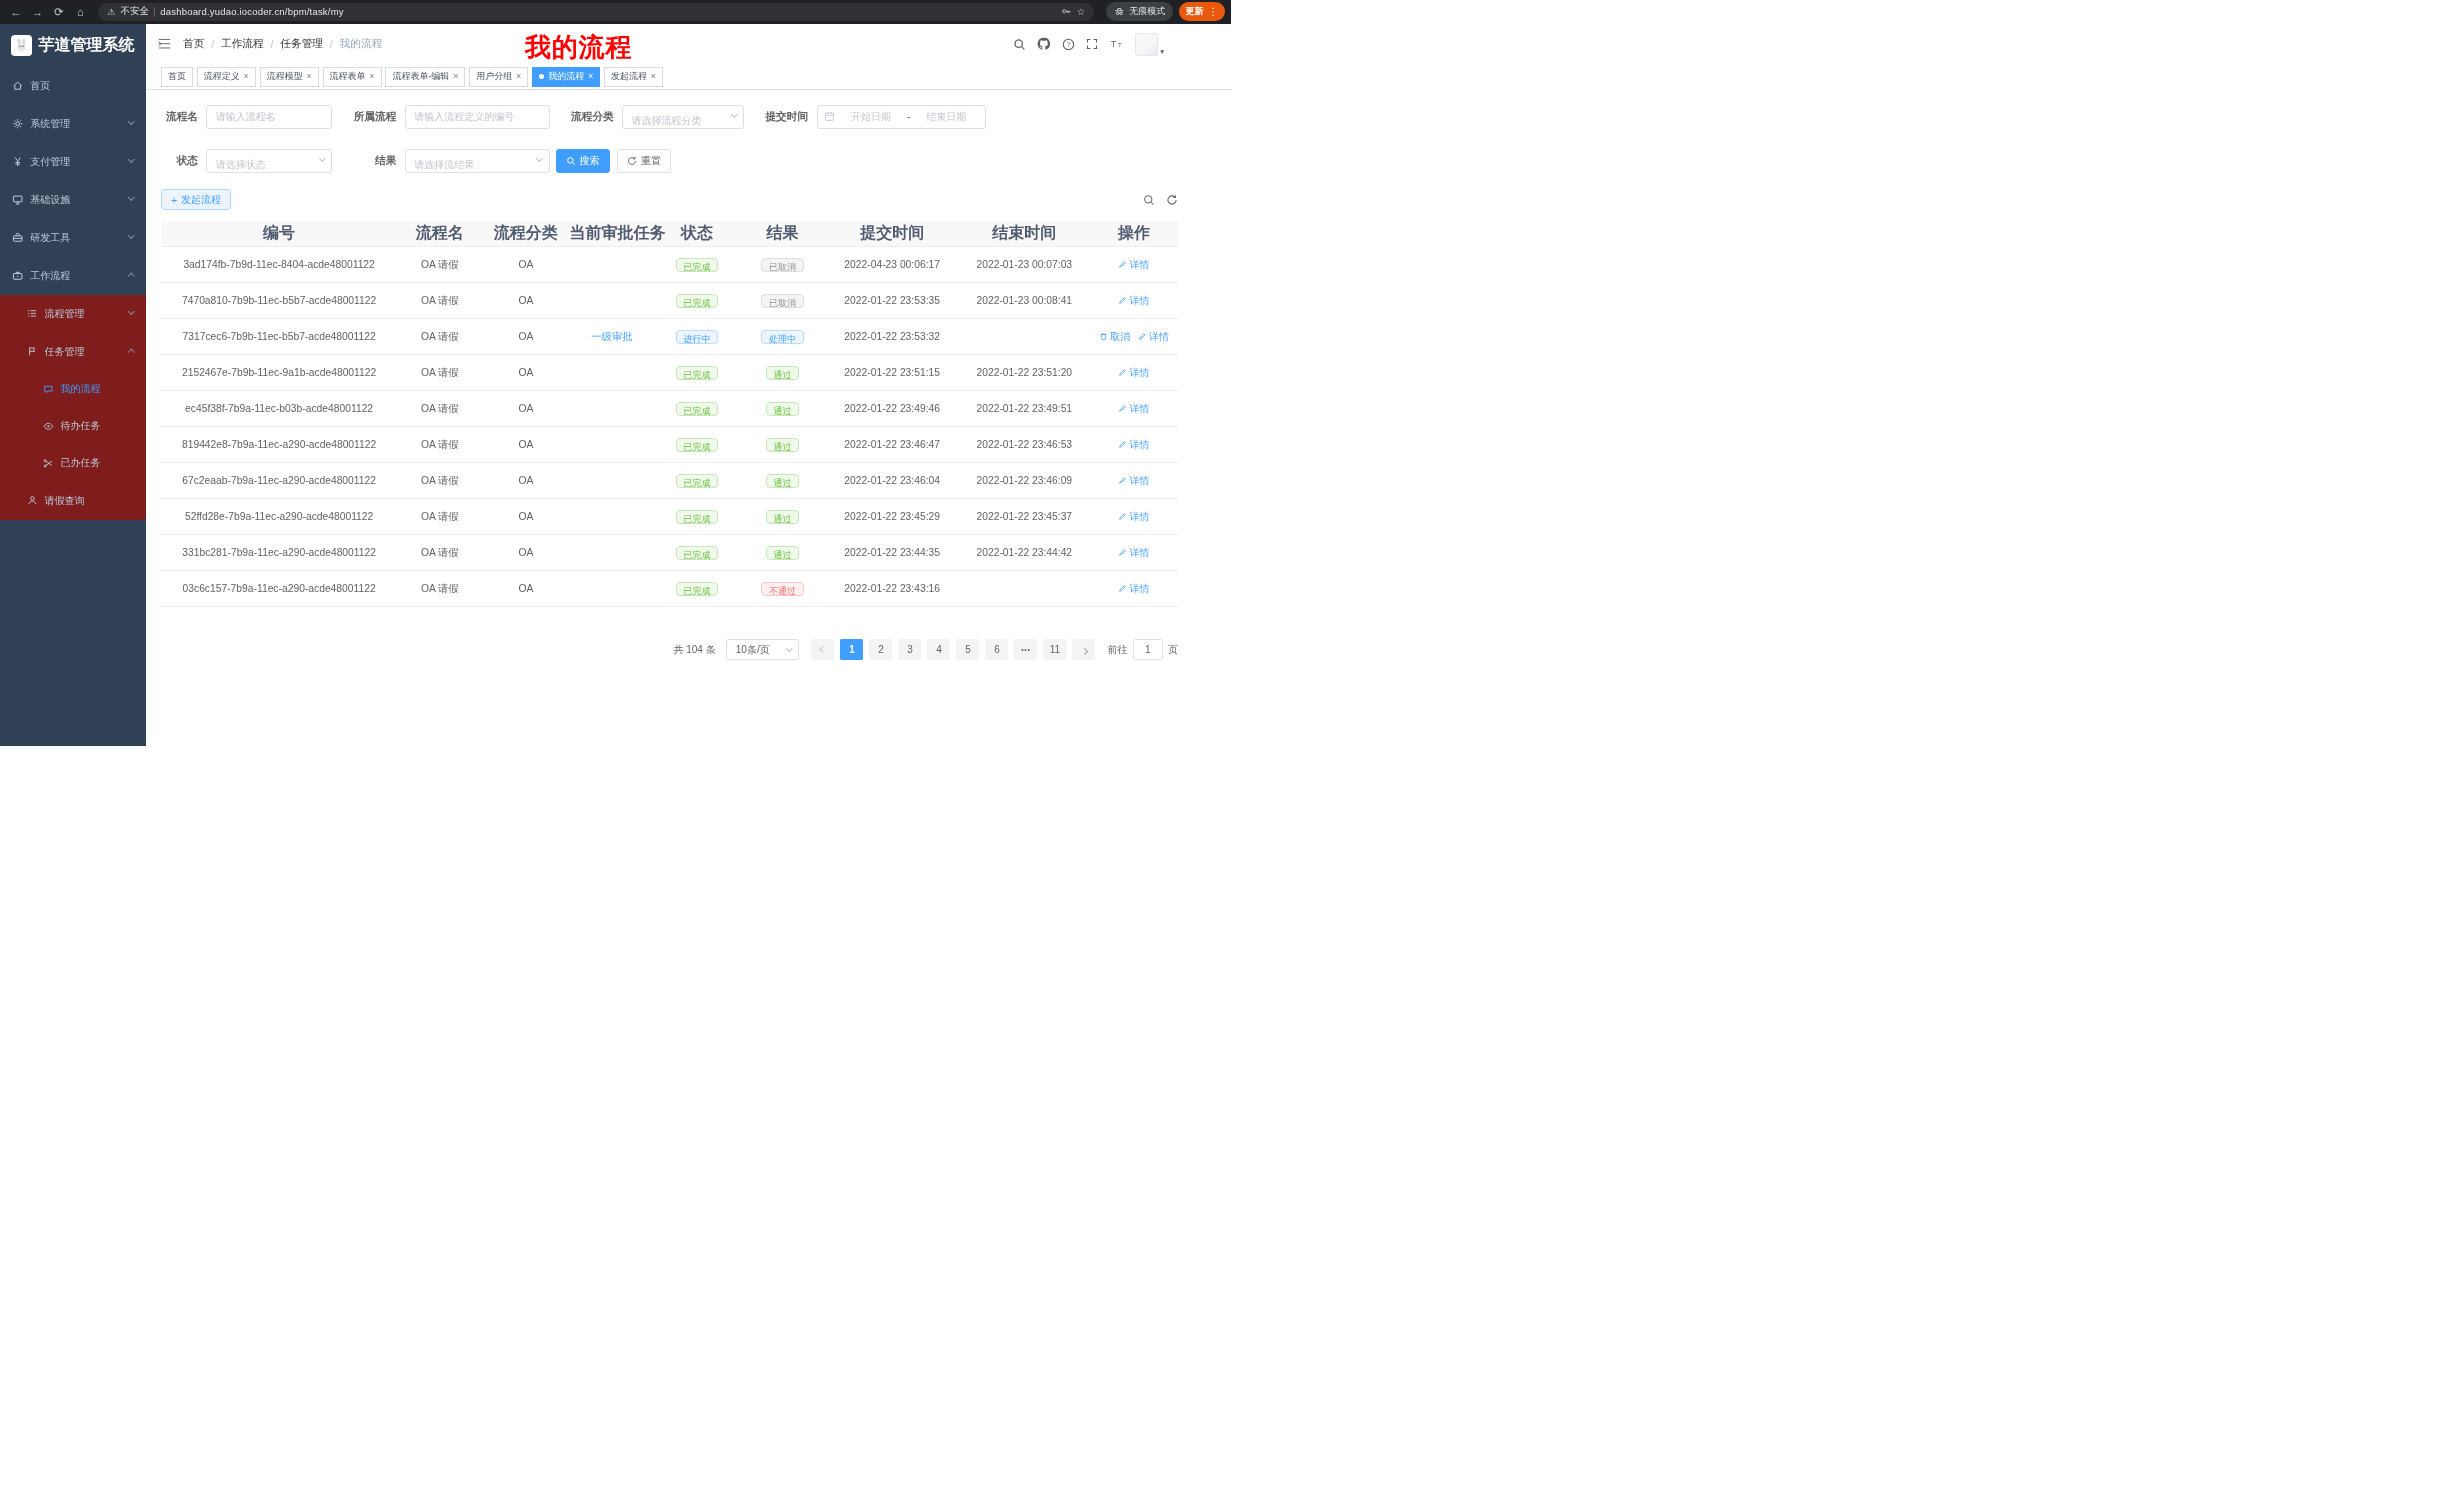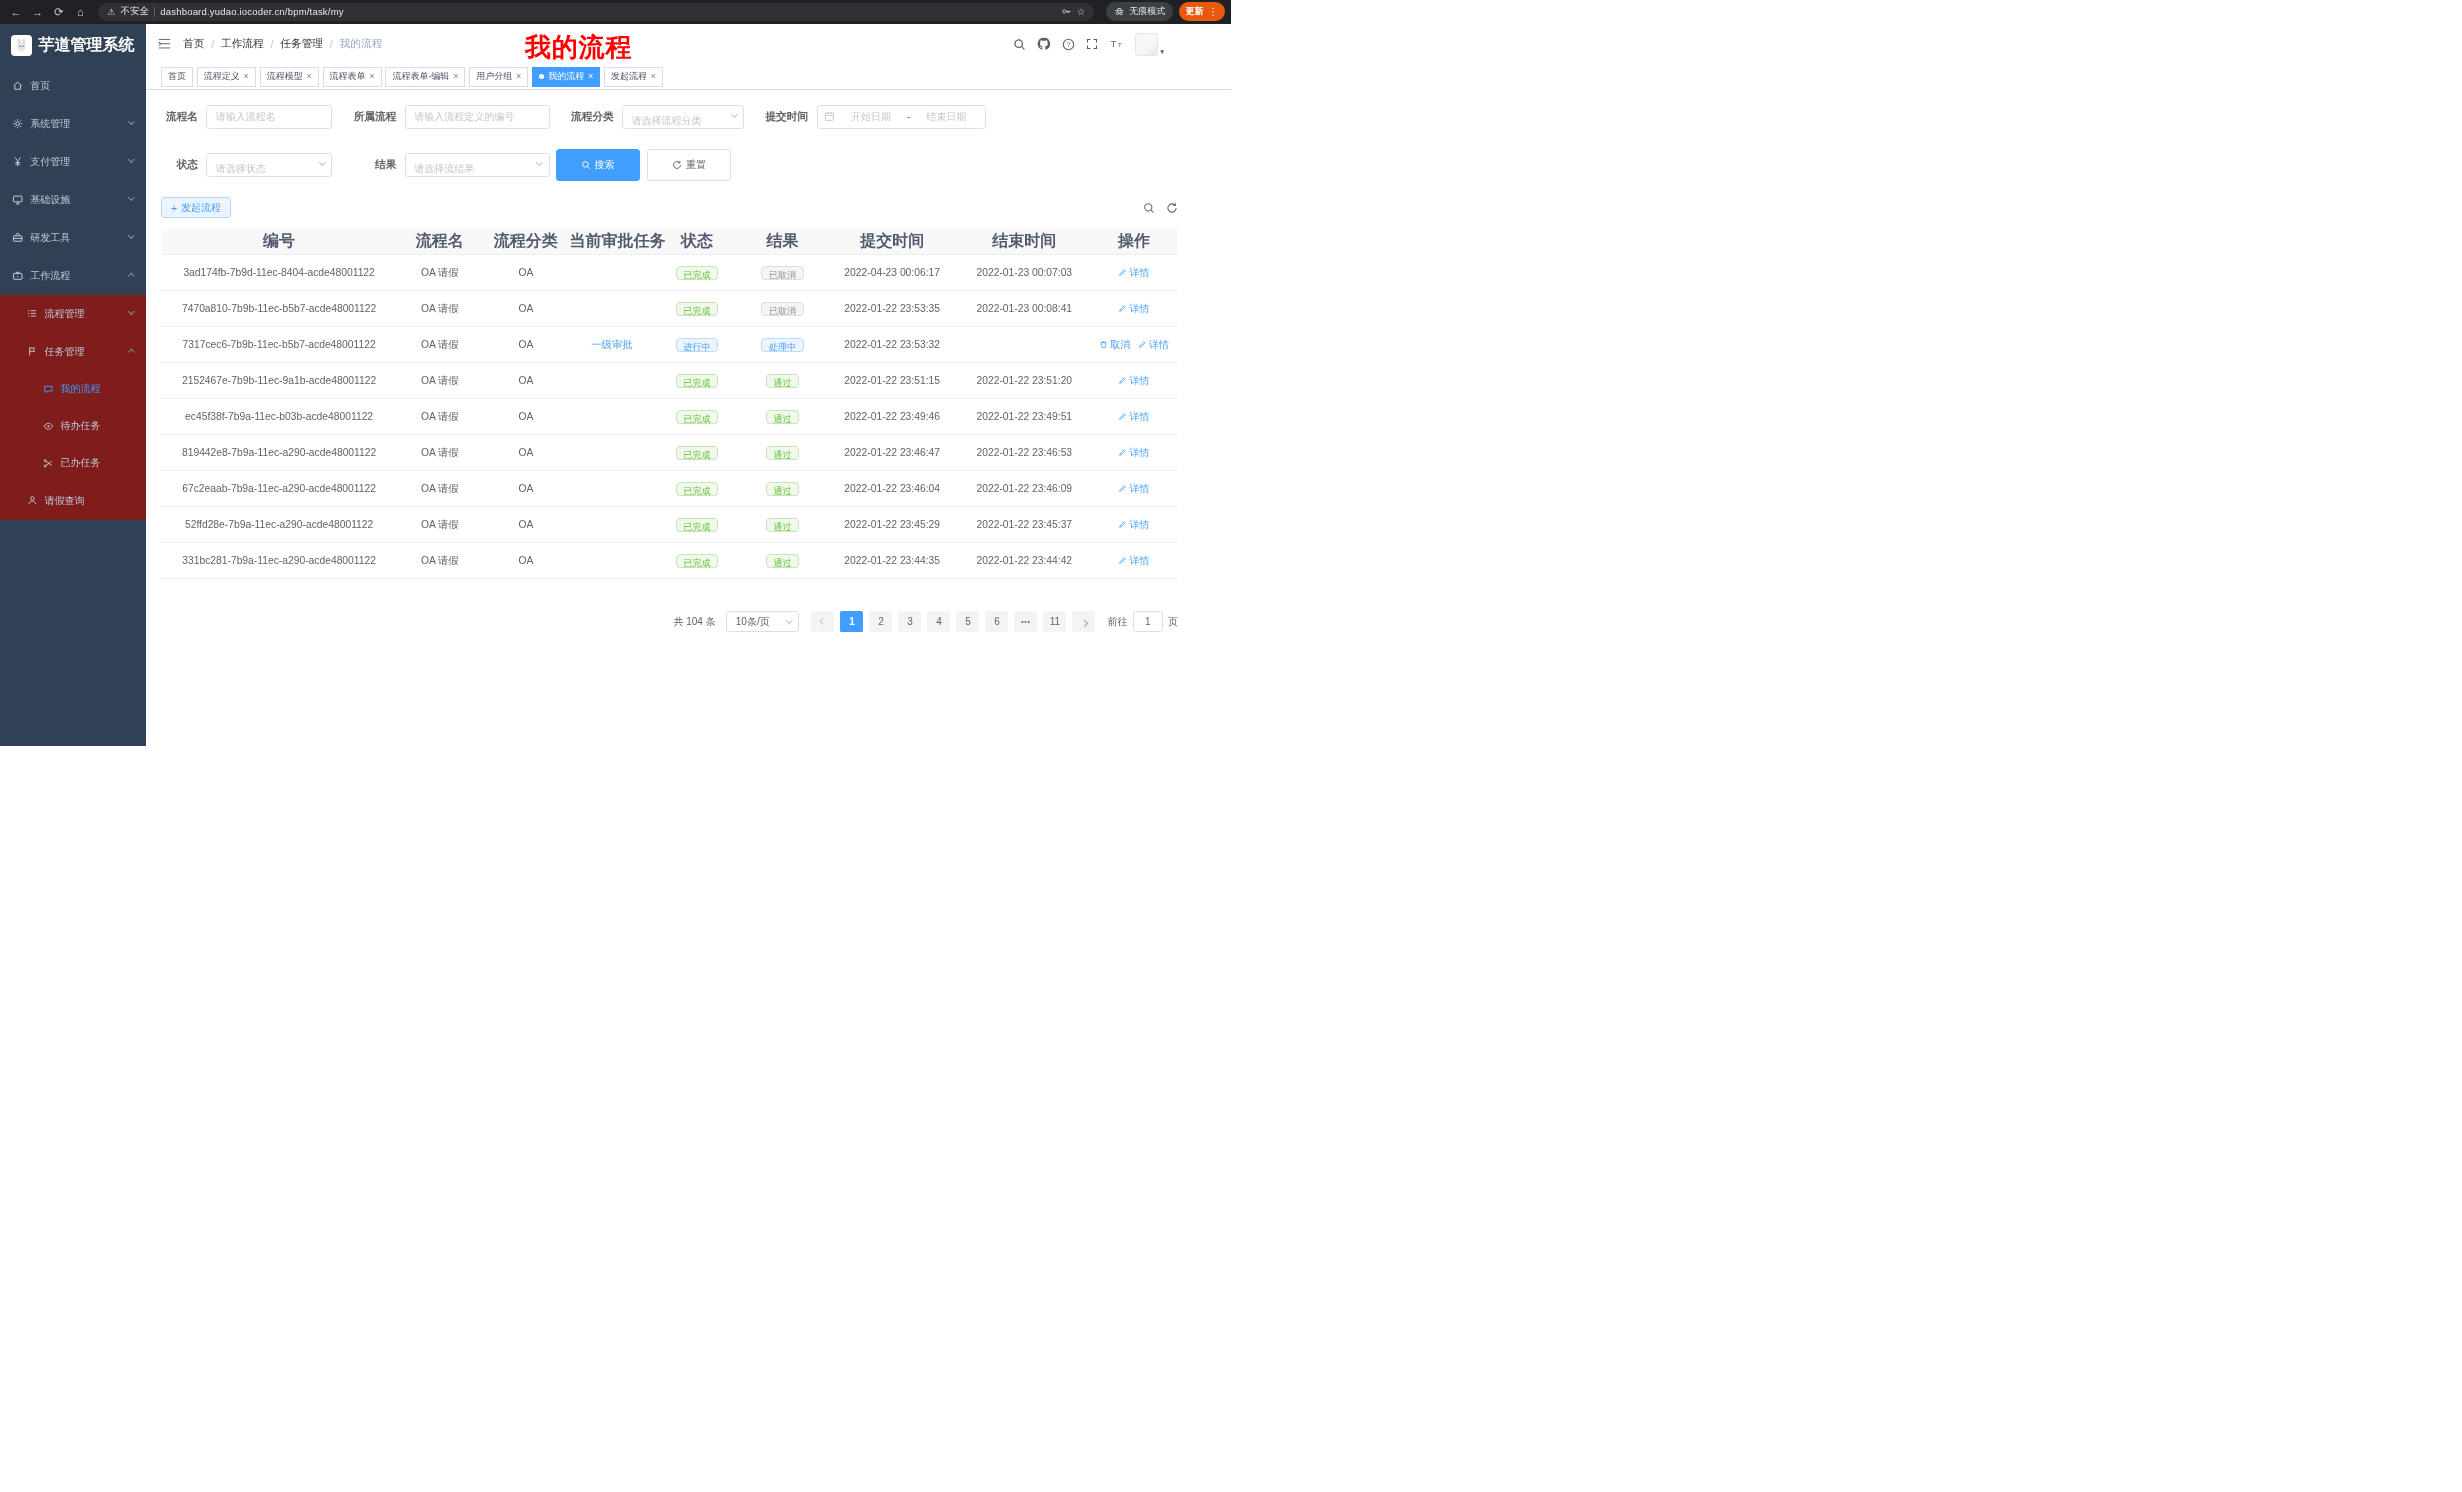--- a/index.html
+++ b/index.html
@@ -83,21 +83,21 @@
   .inp::placeholder { color:#c0c4cc; }
   .sel { height:24px; border:0.8px solid #dcdfe6; border-radius:3px; background:#fff;
     display:flex; align-items:center; padding:0 6.8px 0 8.4px; font-size:10px; cursor:pointer; }
   .sel .ph { color:#c0c4cc; flex:1; white-space:nowrap;margin-top:8px; }
   .sel-caret { width:4.6px; height:4.6px; border-right:0.9px solid #c0c4cc; border-bottom:0.9px solid #c0c4cc;
     transform:rotate(45deg) translate(-1.5px,-1.5px); }
   .daterange { width:169px; height:24px; border:0.8px solid #dcdfe6; border-radius:3px;
     display:flex; align-items:center; padding:0 6.8px; gap:4.6px; font-size:10px; cursor:pointer; }
   .daterange .ph { color:#c0c4cc; flex:1; text-align:center; white-space:nowrap; }
   .daterange .dsep { color:#606266; }
-  .btn { height:32px; display:inline-flex; align-items:center; gap:3.8px; padding:0 24px;
+  .btn { height:24px; display:inline-flex; align-items:center; gap:3.8px; padding:0 9px;
     border-radius:3px; font-size:10px; cursor:pointer; border:0.8px solid #dcdfe6;
     background:#fff; color:#606266; white-space:nowrap; font-family:inherit; }
   .btn-primary { background:#409EFF; border-color:#409EFF; color:#fff; }
   .btn-plain { background:#ecf5ff; border-color:#b3d8ff; color:#409EFF; height:21px; padding:0 9px; }
   .btn-plain .plus { font-size:10.7px; font-weight:400; }
 
   .table-wrap { width:1017px; }
   .toolbar { display:flex; align-items:center; margin:16.7px 0 10.7px; }
   .tool-icons { margin-left:auto; display:flex; align-items:center; gap:11.4px; color:#646a73; }
   .tool-icons .nav-ico { color:#646a73; }
@@ -627,20 +627,36 @@
               <td><span class="tag t-success">通过</span></td>
               <td>2022-01-22 23:44:35</td>
               <td>2022-01-22 23:44:42</td>
               <td><a class="a-link">
                     <svg width="9" height="9" viewBox="0 0 16 16" fill="none" stroke="currentColor" stroke-width="1.4">
                       <path d="M3 13l1-3 7-7 2 2-7 7-3 1z"></path>
                     </svg>
                     <span>详情</span>
                   </a></td>
             </tr>
+            <tr>
+              <td>03c6c157-7b9a-11ec-a290-acde48001122</td>
+              <td>OA 请假</td>
+              <td>OA</td>
+              <td></td>
+              <td><span class="tag t-success">已完成</span></td>
+              <td><span class="tag t-danger">不通过</span></td>
+              <td>2022-01-22 23:43:16</td>
+              <td></td>
+              <td><a class="a-link">
+                    <svg width="9" height="9" viewBox="0 0 16 16" fill="none" stroke="currentColor" stroke-width="1.4">
+                      <path d="M3 13l1-3 7-7 2 2-7 7-3 1z"></path>
+                    </svg>
+                    <span>详情</span>
+                  </a></td>
+            </tr>
           </tbody>
         </table>
 
         <div class="pager">
           <span class="pg-total">共 104 条</span>
           <div class="sel pg-size">
             <span style="color:#606266" class="ph2">10条/页</span>
             <span style="flex:1"></span>
             <span class="sel-caret"></span>
           </div>

